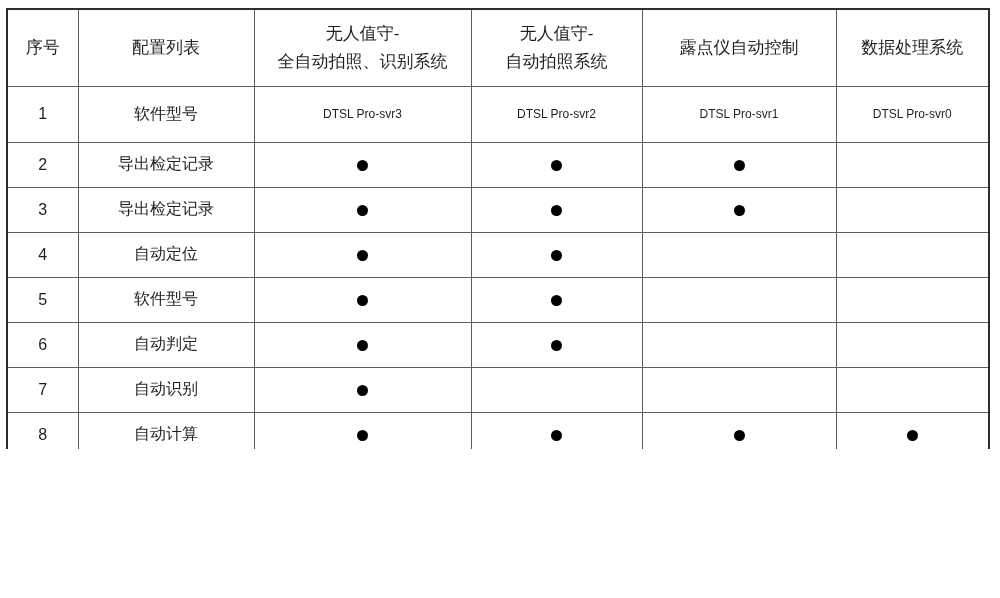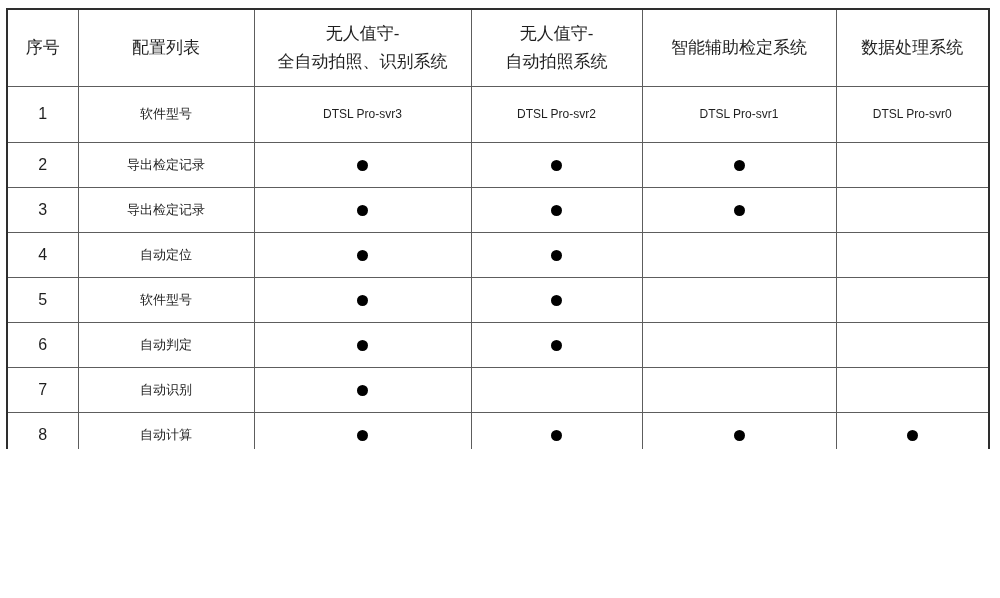--- a/index.html
+++ b/index.html
@@ -42,21 +42,21 @@
   .config-table th {
     font-weight: normal;
     font-size: 17px;
     line-height: 1.65;
     white-space: pre-line;
   }
   .c-no {
     font-size: 16px;
   }
   .c-feature {
-    font-size: 13px;
+    font-size: 16px;
   }
   .c-value {
     font-size: 12px;
   }
   .dot {
     display: inline-block;
     width: 11px;
     height: 11px;
     border-radius: 50%;
     background: #000000;
@@ -77,21 +77,21 @@
       <col style="width:153px">
     </colgroup>
     <thead>
       <tr>
         <th>序号</th>
         <th>配置列表</th>
         <th>无人值守-
 全自动拍照、识别系统</th>
         <th>无人值守-
 自动拍照系统</th>
-        <th>智能辅助检定系统</th>
+        <th>露点仪自动控制</th>
         <th>数据处理系统</th>
       </tr>
     </thead>
     <tbody>
         <tr>
           <td class="c-no">1</td>
           <td class="c-feature">软件型号</td>
           <td class="c-value">DTSL Pro-svr3</td>
           <td class="c-value">DTSL Pro-svr2</td>
           <td class="c-value">DTSL Pro-svr1</td>

